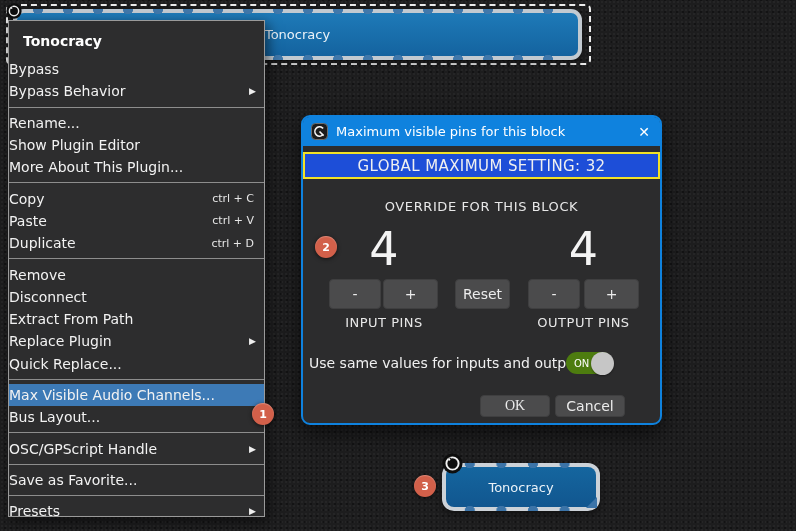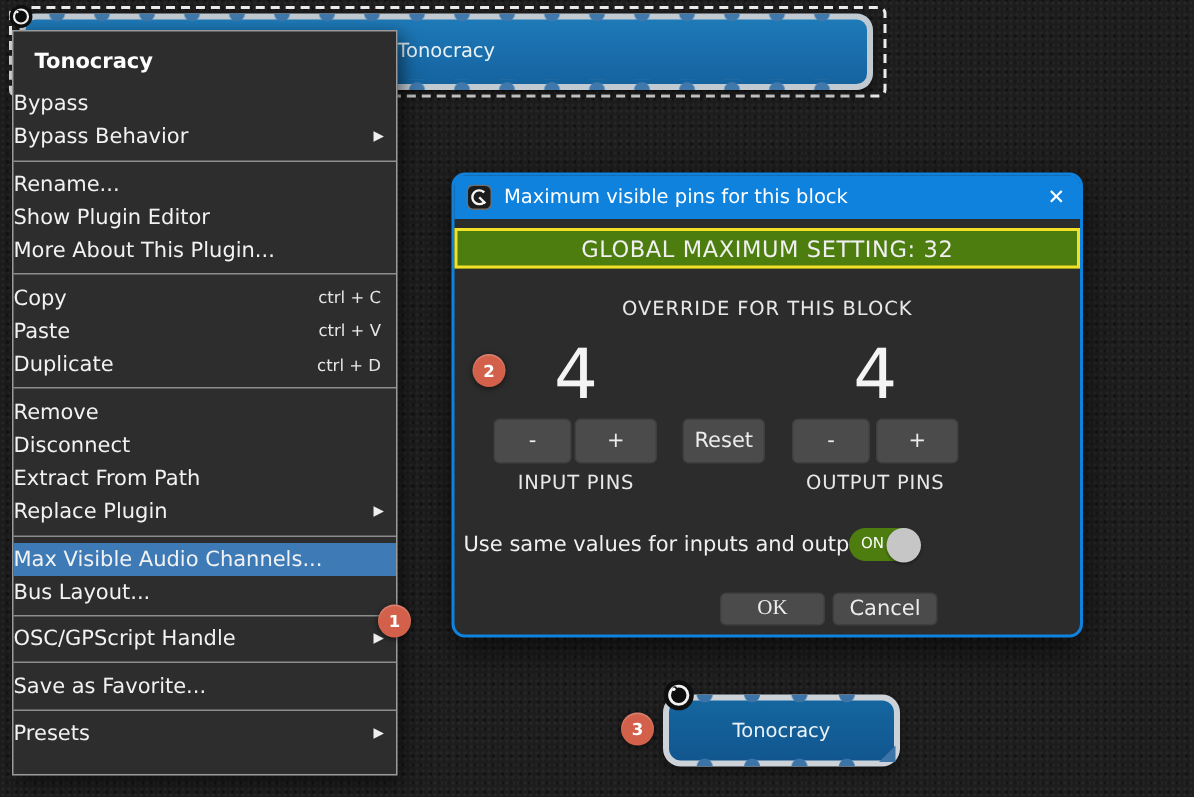--- a/index.html
+++ b/index.html
@@ -63,32 +63,32 @@
     padding:7px 10px 9px 14px; }
   .menu-item { position:relative; height:22.3px; display:flex; align-items:center;
     font-size:14px; color:#f2f2f2; cursor:default; flex:0 0 auto; }
   .menu-item.highlighted { background:#3d7ab6; }
   .menu-shortcut { position:absolute; right:10px; font-size:11px; color:#e6e6e6; }
   .menu-arrow { position:absolute; right:8px; font-size:9px; color:#efefef; }
   .menu-sep { border-top:1px solid #8d8d8d; margin:4px 0; flex:0 0 auto; }
 
   
   .dialog {
-    position:absolute; left:301px; top:115px; width:421px; height:310px;
+    position:absolute; left:301px; top:115px; width:361px; height:310px;
     background:#2c2c2d; border:2px solid #0f82de; border-radius:9px; z-index:20;
     box-shadow:0 8px 22px rgba(0,0,0,.6);
   }
   .dialog-titlebar { position:absolute; left:0; right:0; top:0; height:29px;
     background:#0f82de; border-radius:6px 6px 0 0;
     display:flex; align-items:center; padding:0 10px 0 8px; }
   .dialog-title { font-size:13px; color:#fff; margin-left:8px; }
   .dialog-close { margin-left:auto; color:#fff; font-size:14px; line-height:1; cursor:default; }
   .app-icon { width:17px; height:17px; flex:0 0 auto; }
   .global-banner { position:absolute; left:0; right:0; top:35px; height:27px;
-    background:#4d7c0f; border:2px solid #f2e126;
+    background:#1d4ed8; border:2px solid #f2e126;
     display:flex; align-items:center; justify-content:center;
     font-size:15px; letter-spacing:.4px; color:#f0f0f0; }
   .override-label { position:absolute; left:0; right:0; top:82px; text-align:center;
     font-size:13px; letter-spacing:.6px; color:#e8e8e8; }
   .pin-number { position:absolute; top:104px; height:56px; width:110px;
     display:flex; align-items:center; justify-content:center;
     font-size:46px; color:#f4f4f4; }
   .pin-number.left { left:26px; }
   .pin-number.right { left:225px; width:111px; }
   .dlg-btn { position:absolute; background:#4b4b4c; border:1px solid #3f3f40;
@@ -199,20 +199,23 @@
         <div class="menu-item">
           <span>Disconnect</span>
         </div>
         <div class="menu-item">
           <span>Extract From Path</span>
         </div>
         <div class="menu-item">
           <span>Replace Plugin</span>
           <span class="menu-arrow">▶</span>
         </div>
+        <div class="menu-item">
+          <span>Quick Replace...</span>
+        </div>
         <div class="menu-sep"></div>
         <div class="menu-item highlighted">
           <span>Max Visible Audio Channels...</span>
         </div>
         <div class="menu-item">
           <span>Bus Layout...</span>
         </div>
         <div class="menu-sep"></div>
         <div class="menu-item">
           <span>OSC/GPScript Handle</span>

